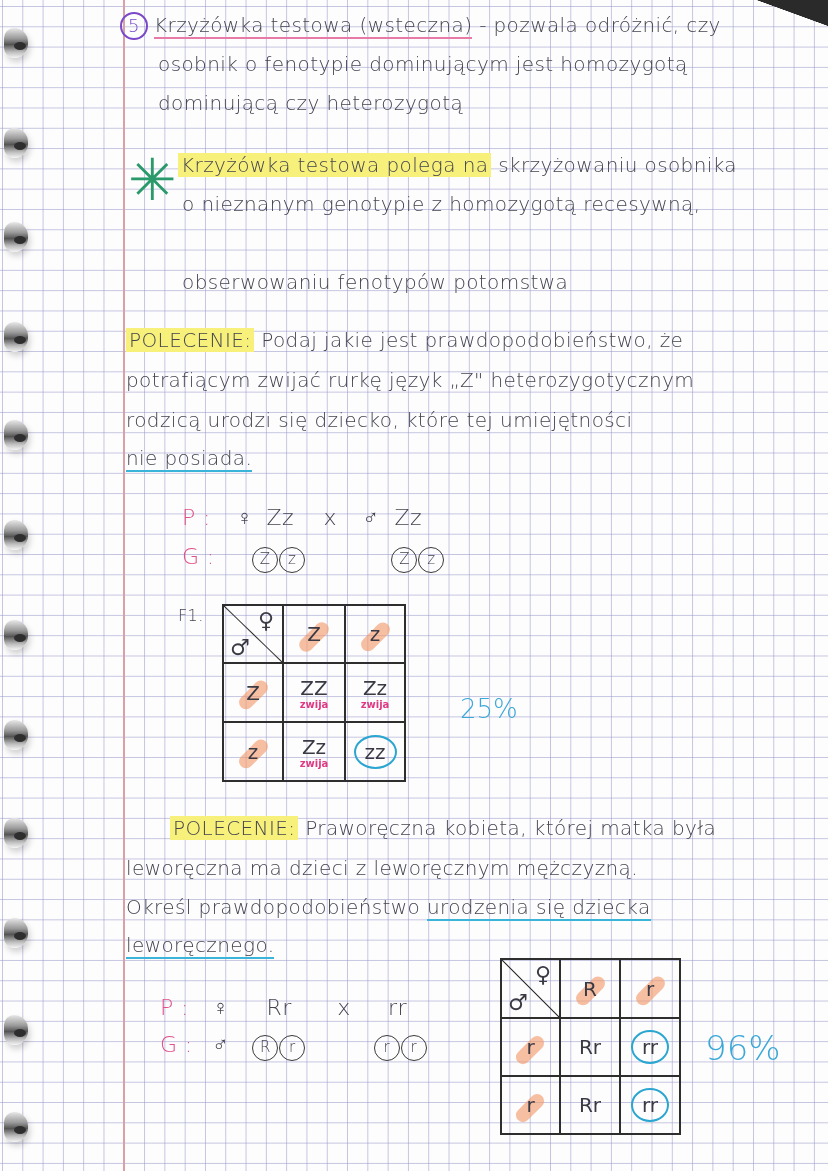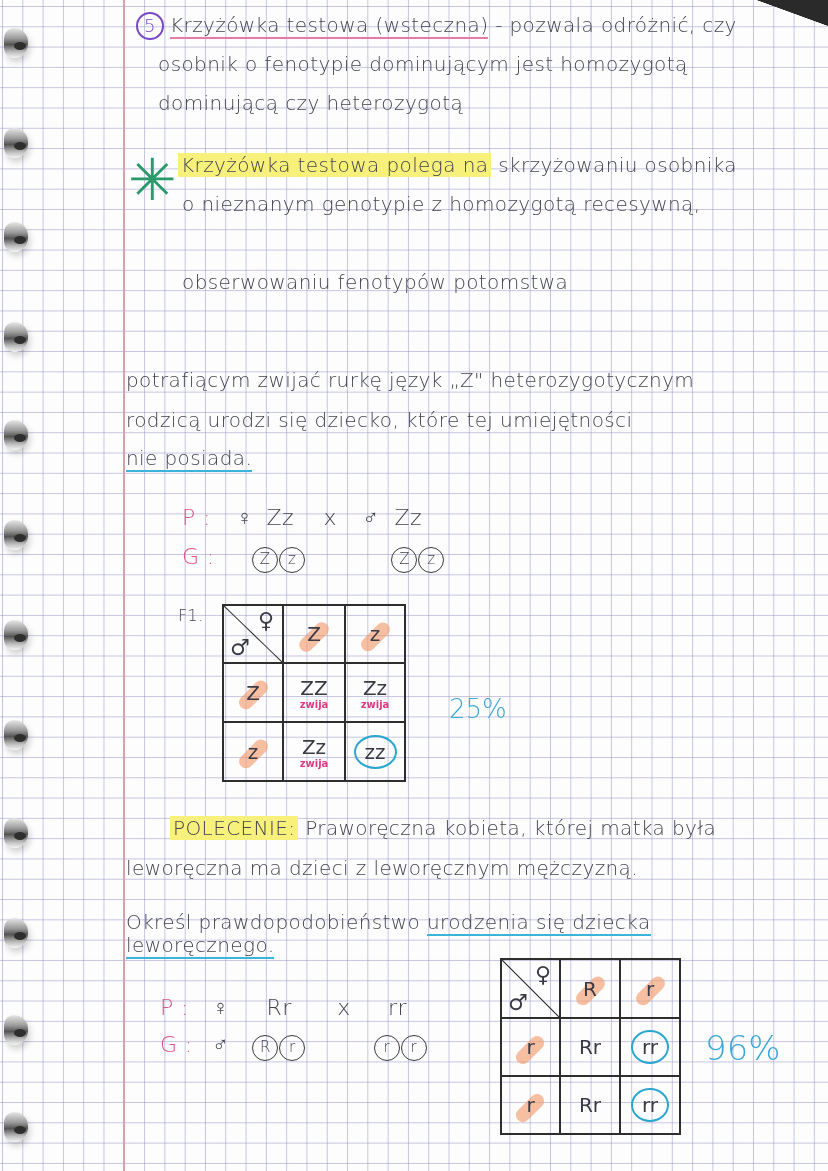--- a/index.html
+++ b/index.html
@@ -92,33 +92,36 @@
   <div class="spiral" style="top:322px"></div>
   <div class="spiral" style="top:420px"></div>
   <div class="spiral" style="top:520px"></div>
   <div class="spiral" style="top:620px"></div>
   <div class="spiral" style="top:720px"></div>
   <div class="spiral" style="top:818px"></div>
   <div class="spiral" style="top:918px"></div>
   <div class="spiral" style="top:1015px"></div>
   <div class="spiral" style="top:1112px"></div>
 
-  <div class="hand" style="left:136px; top:12px;">
+  <div class="hand" style="left:120px; top:12px;">
     <span class="purple-circle">5</span><span class="ul-pink">Krzyżówka testowa (wsteczna)</span><span> - pozwala odróżnić, czy</span>
   </div>
   <div class="hand" style="left:158px; top:52px;">osobnik o fenotypie dominującym jest homozygotą</div>
   <div class="hand" style="left:158px; top:91px;">dominującą czy heterozygotą</div>
 
   <div class="star">✳</div>
   <div class="hand" style="left:178px; top:153px;">
     <span class="hl-yellow">Krzyżówka testowa polega na</span><span> skrzyżowaniu osobnika</span>
   </div>
   <div class="hand" style="left:182px; top:192px;">o nieznanym genotypie z homozygotą recesywną,</div>
   <div class="hand" style="left:182px; top:270px;">obserwowaniu fenotypów potomstwa</div>
 
+  <div class="hand" style="left:126px; top:328px;">
+    <span class="hl-yellow">POLECENIE:</span><span> Podaj jakie jest prawdopodobieństwo, że</span>
+  </div>
   <div class="hand" style="left:126px; top:368px;">potrafiącym zwijać rurkę język „Z" heterozygotycznym</div>
   <div class="hand" style="left:126px; top:408px;">rodzicą urodzi się dziecko, które tej umiejętności</div>
   <div class="hand" style="left:126px; top:446px;">
     <span class="ul-blue">nie posiada.</span>
   </div>
 
   <div class="hand cross-label" style="left:182px; top:505px;">
     <span class="pink">P :</span>
     <span style="margin-left:18px">♀</span>
     <span style="margin-left:6px">Zz</span>
@@ -151,27 +154,27 @@
       <td><span class="cell-inner">ZZ</span><span class="sublabel">zwija</span></td>
       <td><span class="cell-inner">Zz</span><span class="sublabel">zwija</span></td>
     </tr>
     <tr style="height:59px">
       <td class="orange-stroke"><span class="cell-inner">z</span></td>
       <td><span class="cell-inner">Zz</span><span class="sublabel">zwija</span></td>
       <td><span class="blue-circle">zz</span></td>
     </tr>
   </tbody>
     </table>
-  <div class="pct" style="left:449px; top:694px; font-size:26px;">25%</div>
+  <div class="pct" style="left:460px; top:694px; font-size:26px;">25%</div>
 
   <div class="hand" style="left:126px; top:816px;padding-left:44px;">
     <span class="hl-yellow">POLECENIE:</span><span> Praworęczna kobieta, której matka była</span>
   </div>
   <div class="hand" style="left:126px; top:856px;">leworęczna ma dzieci z leworęcznym mężczyzną.</div>
-  <div class="hand" style="left:126px; top:895px;margin-top:15px;">
+  <div class="hand" style="left:126px; top:895px;">
     <span>Określ prawdopodobieństwo </span><span class="ul-blue">urodzenia się dziecka</span>
   </div>
   <div class="hand" style="left:126px; top:933px;">
     <span class="ul-blue">leworęcznego.</span>
   </div>
 
   <div class="hand cross-label" style="left:160px; top:995px;">
     <span class="pink">P :</span>
     <span style="margin-left:16px">♀</span>
     <span style="margin-left:30px">Rr</span>

